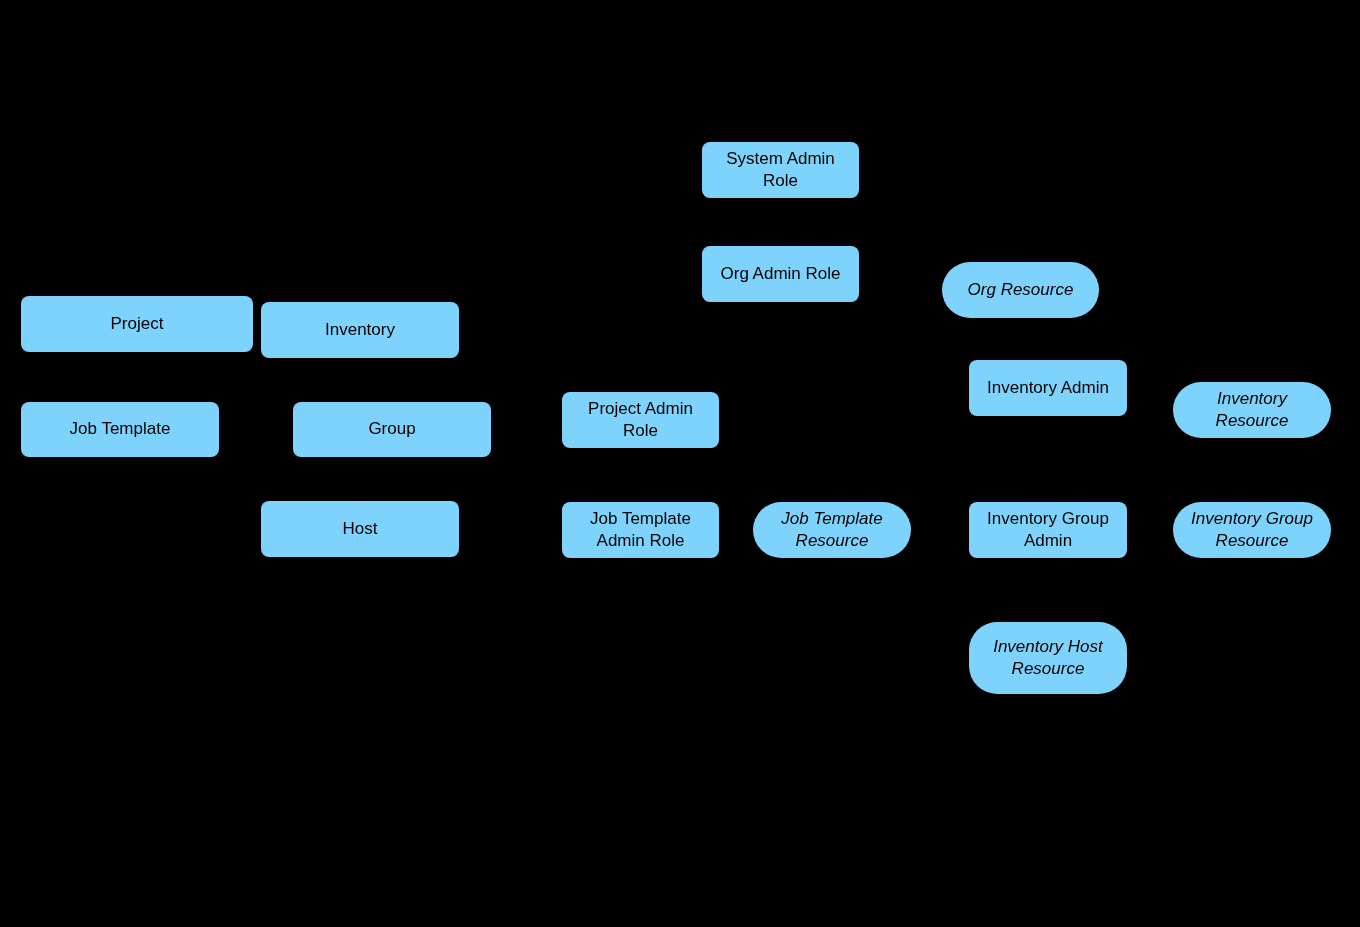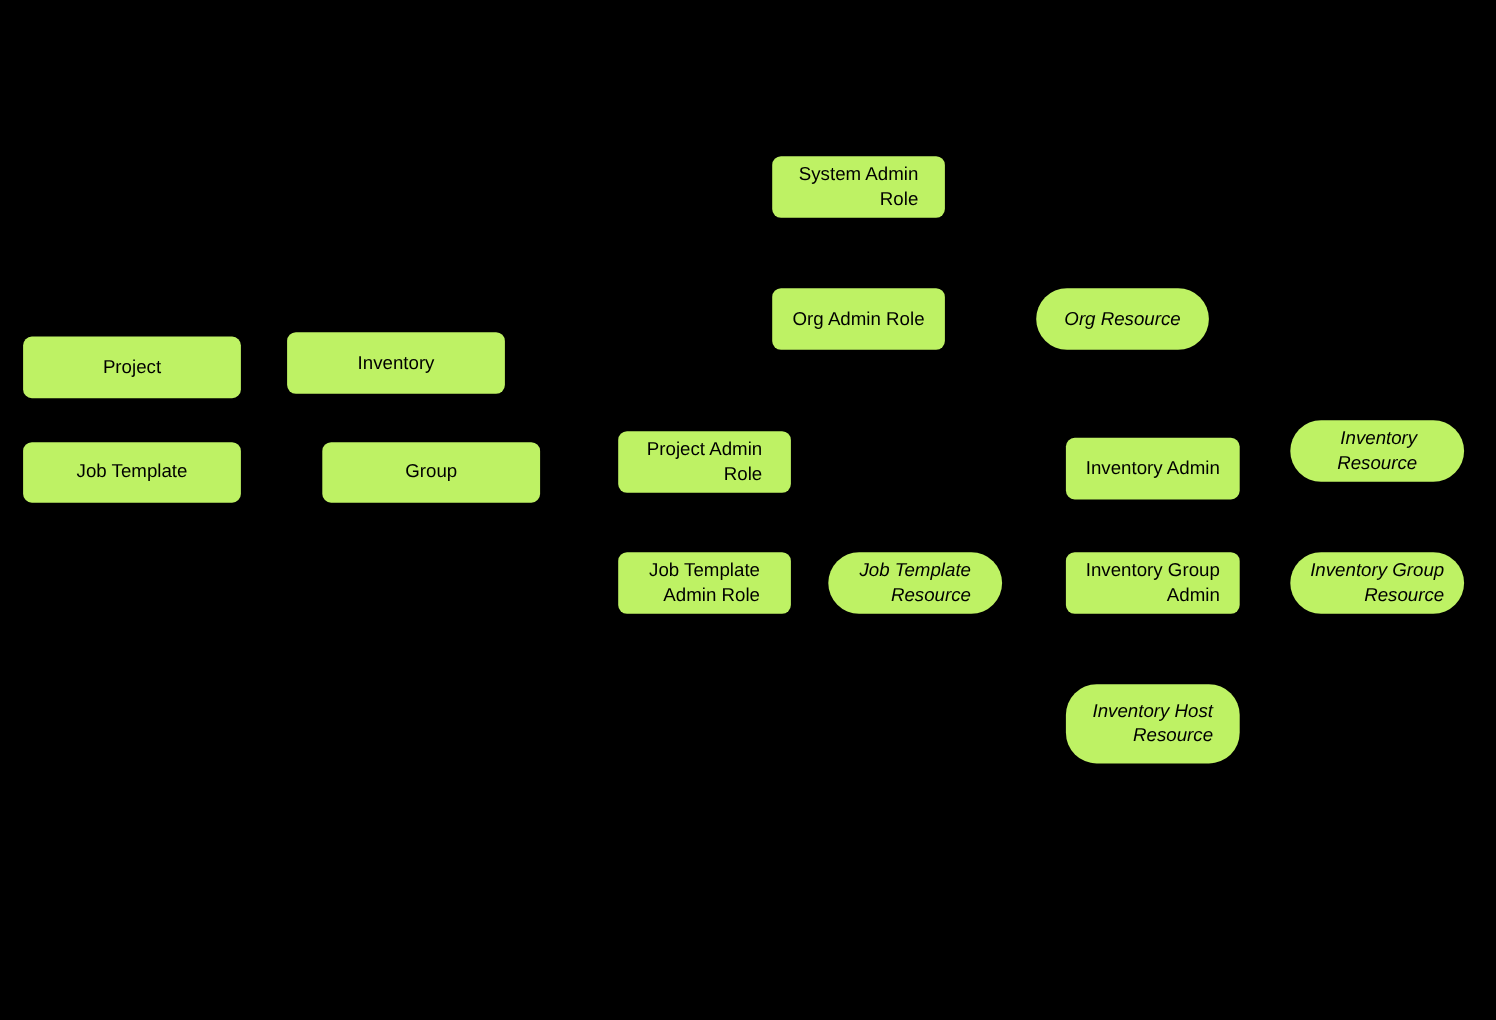--- a/index.html
+++ b/index.html
@@ -10,26 +10,26 @@
   .canvas {
     position: relative;
     width: 1360px;
     height: 927px;
     background: #000000;
     overflow: hidden;
     font-family: "Liberation Sans", "DejaVu Sans", sans-serif;
   }
   .node {
     position: absolute;
-    background: #bef264;
+    background: #7dd3fc;
     color: #000000;
     display: flex;
     align-items: center;
     justify-content: center;
-    text-align: right;
+    text-align: center;
     font-size: 17px;
     line-height: 1.3;
     box-sizing: border-box;
     padding: 2px 6px;
   }
   .node .label {
     white-space: pre-line;
   }
   .rect {
     border-radius: 8px;
@@ -38,57 +38,60 @@
     border-radius: 28px;
     font-style: italic;
   }
 </style>
 </head>
 <body>
 
 <div class="canvas">
 
 
-  <div class="node rect" style="left:21px; top:306px; width:198px; height:56px;">
+  <div class="node rect" style="left:21px; top:296px; width:232px; height:56px;">
     <span class="label">Project</span>
   </div>
 
   <div class="node rect" style="left:261px; top:302px; width:198px; height:56px;">
     <span class="label">Inventory</span>
   </div>
 
   <div class="node rect" style="left:21px; top:402px; width:198px; height:55px;">
     <span class="label">Job Template</span>
   </div>
 
   <div class="node rect" style="left:261px; top:402px; width:198px; height:55px;margin-left:32px;">
     <span class="label">Group</span>
   </div>
 
+  <div class="node rect" style="left:261px; top:501px; width:198px; height:56px;">
+    <span class="label">Host</span>
+  </div>
 
   <div class="node rect" style="left:702px; top:142px; width:157px; height:56px;">
     <span class="label">System Admin
 Role</span>
   </div>
 
-  <div class="node rect" style="left:702px; top:262px; width:157px; height:56px;">
+  <div class="node rect" style="left:702px; top:246px; width:157px; height:56px;">
     <span class="label">Org Admin Role</span>
   </div>
 
   <div class="node stadium" style="left:942px; top:262px; width:157px; height:56px;">
     <span class="label">Org Resource</span>
   </div>
 
   <div class="node rect" style="left:562px; top:392px; width:157px; height:56px;">
     <span class="label">Project Admin
 Role</span>
   </div>
 
 
-  <div class="node rect" style="left:969px; top:398px; width:158px; height:56px;">
+  <div class="node rect" style="left:969px; top:360px; width:158px; height:56px;">
     <span class="label">Inventory Admin</span>
   </div>
 
   <div class="node stadium" style="left:1173px; top:382px; width:158px; height:56px;">
     <span class="label">Inventory
 Resource</span>
   </div>
 
   <div class="node rect" style="left:562px; top:502px; width:157px; height:56px;">
     <span class="label">Job Template

